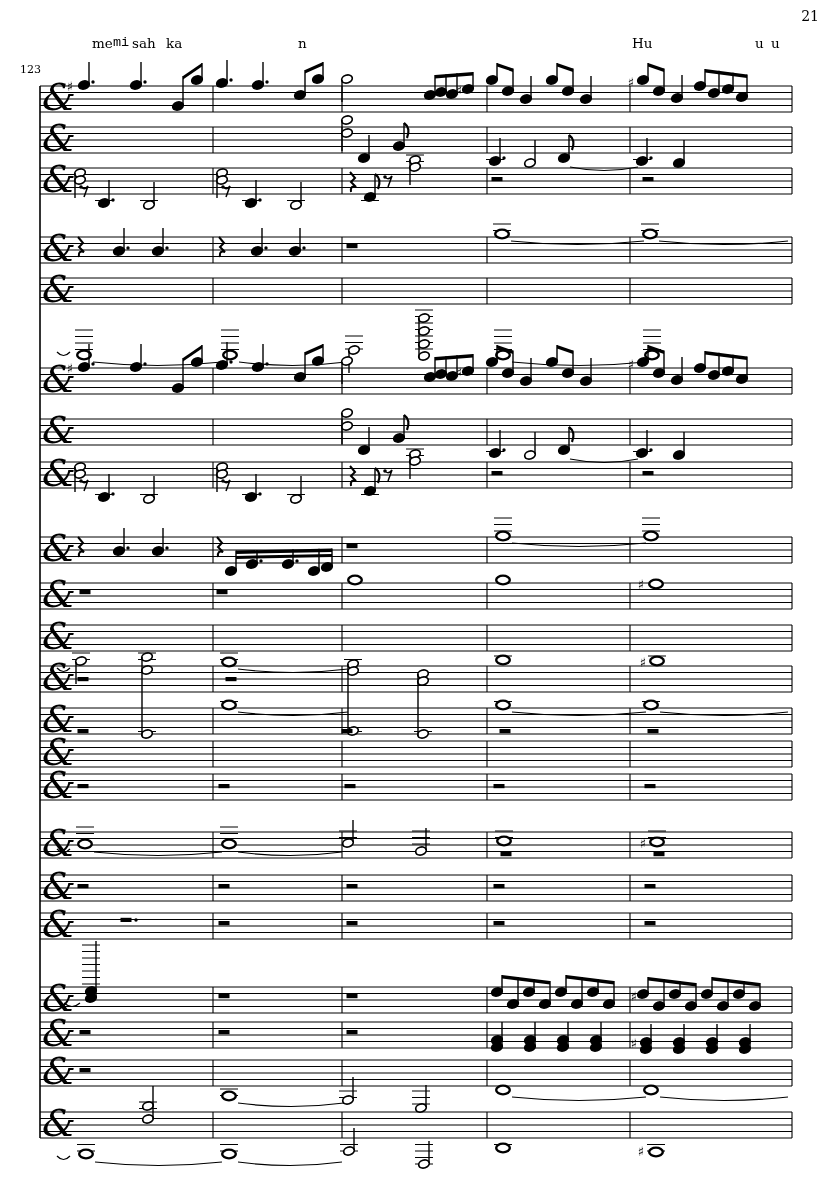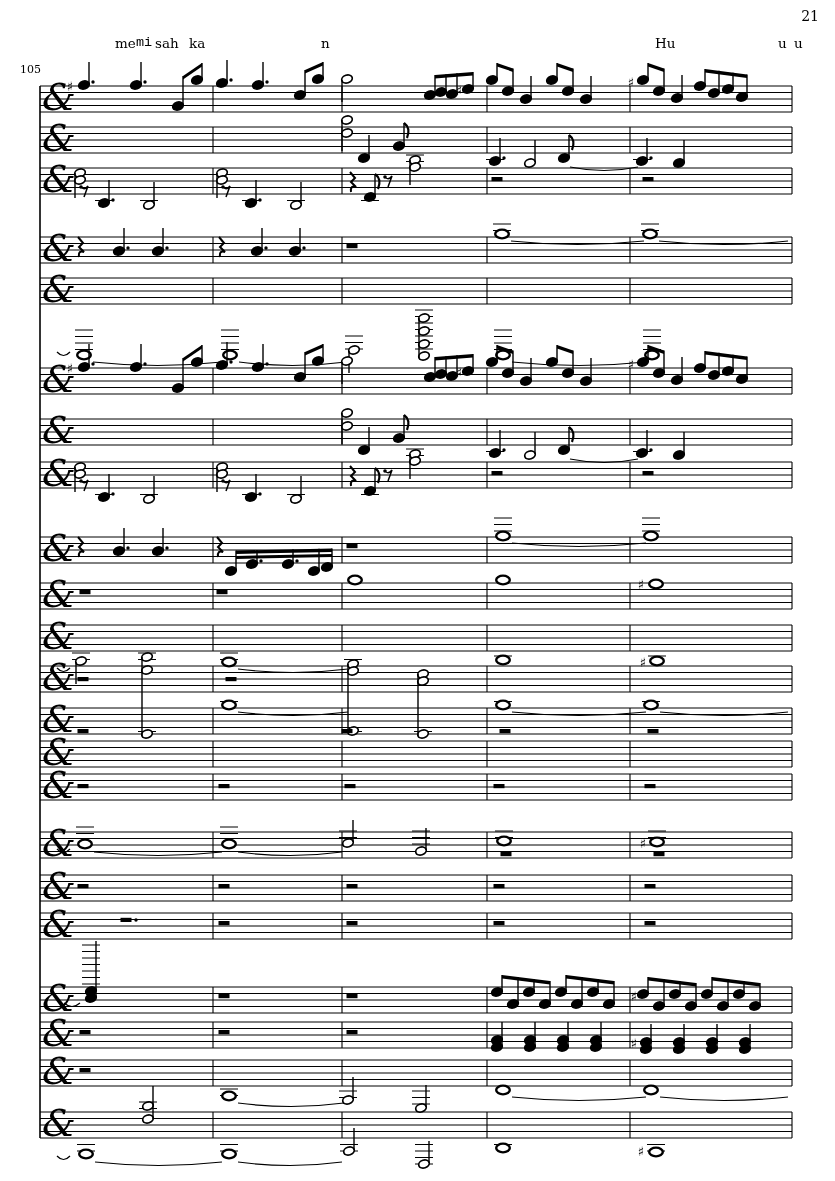--- a/index.html
+++ b/index.html
@@ -1,20 +1,20 @@
 <!DOCTYPE html>
 <html><head>
 <meta charset="utf-8">
 <style>
   html,body{margin:0;padding:0;background:#888;}
   .page{position:relative;width:835px;height:1181px;background:#ffffff;overflow:hidden;
         font-family:"DejaVu Serif","Liberation Serif",serif;color:#000;}
   .pagenum{position:absolute;top:8px;right:16px;font-size:14px;}
   .measurenum{position:absolute;left:20px;top:63px;font-size:11px;}
-  #lyrics .lyric{position:absolute;top:35px;font-size:13.5px;white-space:pre;margin-left:23px;}
+  #lyrics .lyric{position:absolute;top:35px;font-size:13.5px;white-space:pre;}
   svg#score{position:absolute;left:0;top:0;}
 </style>
 </head>
 <body>
 
 <div class="page">
   <svg id="score" width="835" height="1181" viewBox="0 0 835 1181">
       <g>
         <line x1="40" y1="86" x2="792" y2="86" stroke="#000000" stroke-width="1"></line>
         <line x1="40" y1="92.5" x2="792" y2="92.5" stroke="#000000" stroke-width="1"></line>
@@ -1393,21 +1393,21 @@
       </g>
       <g>
         <line x1="647" y1="1144.5" x2="665" y2="1144.5" stroke="#000" stroke-width="1"></line>
         <line x1="647" y1="1151" x2="665" y2="1151" stroke="#000" stroke-width="1"></line>
       </g>
       <g>
         <ellipse cx="656" cy="1152" rx="6.8" ry="4.4" fill="#fff" stroke="#000" stroke-width="2.4"></ellipse>
       </g>
     </svg>
   <div class="pagenum">21</div>
-  <div class="measurenum">105</div>
+  <div class="measurenum">123</div>
   <div id="lyrics">
       <span class="lyric" style="left: 92px;">me</span>
       <span class="lyric" style="left: 113px; font-family: Liberation Mono, monospace;">mi</span>
       <span class="lyric" style="left: 132px;">sah</span>
       <span class="lyric" style="left: 166px;">ka</span>
       <span class="lyric" style="left: 298px;">n</span>
       <span class="lyric" style="left: 632px;">Hu</span>
       <span class="lyric" style="left: 755px;">u</span>
       <span class="lyric" style="left: 771px;">u</span>
     </div>

